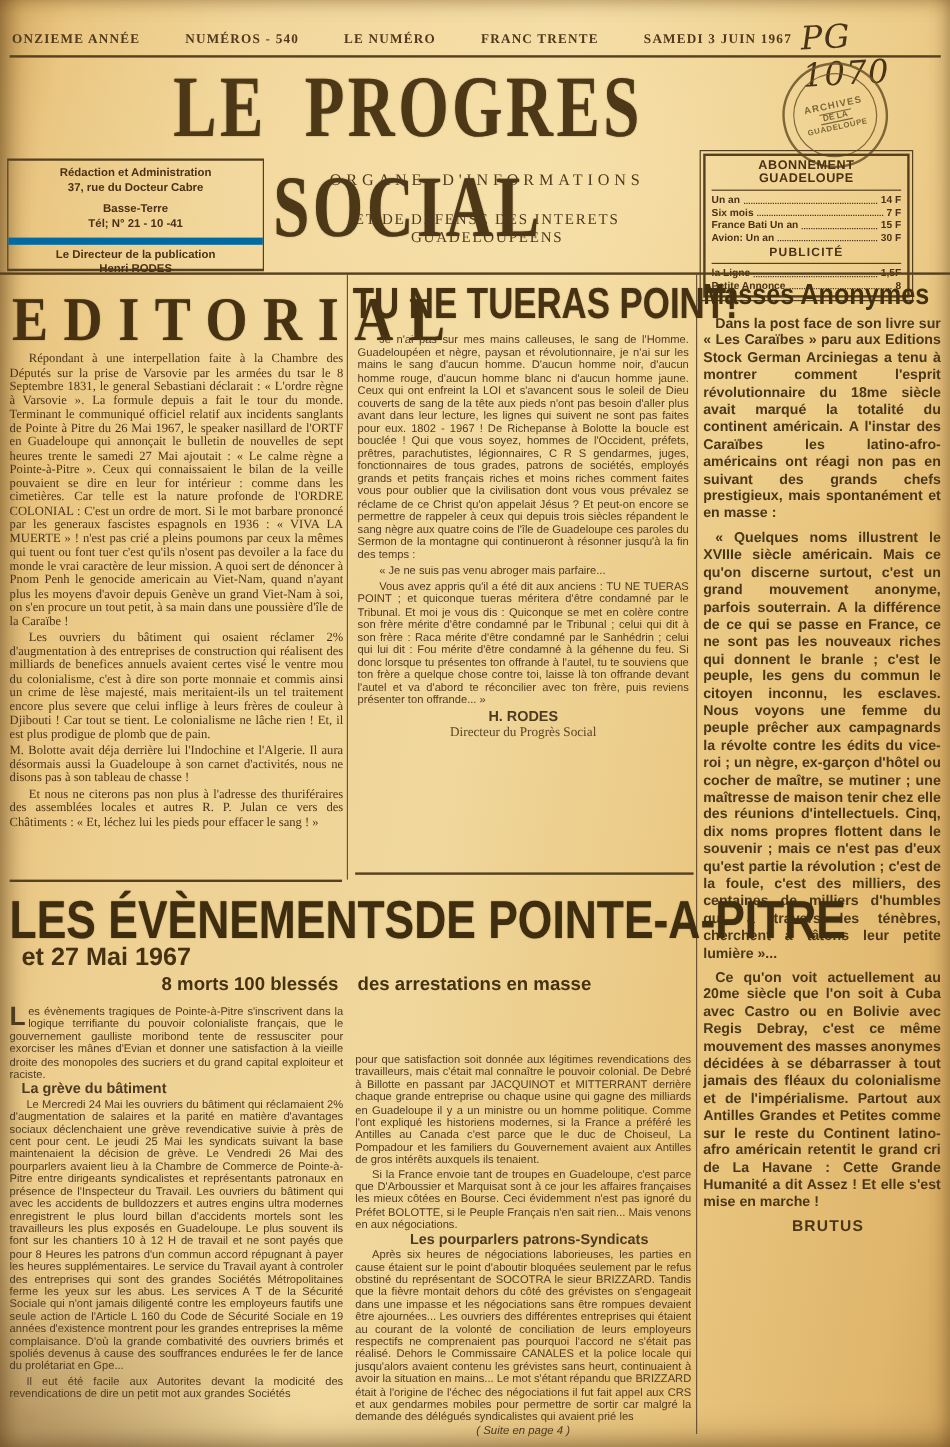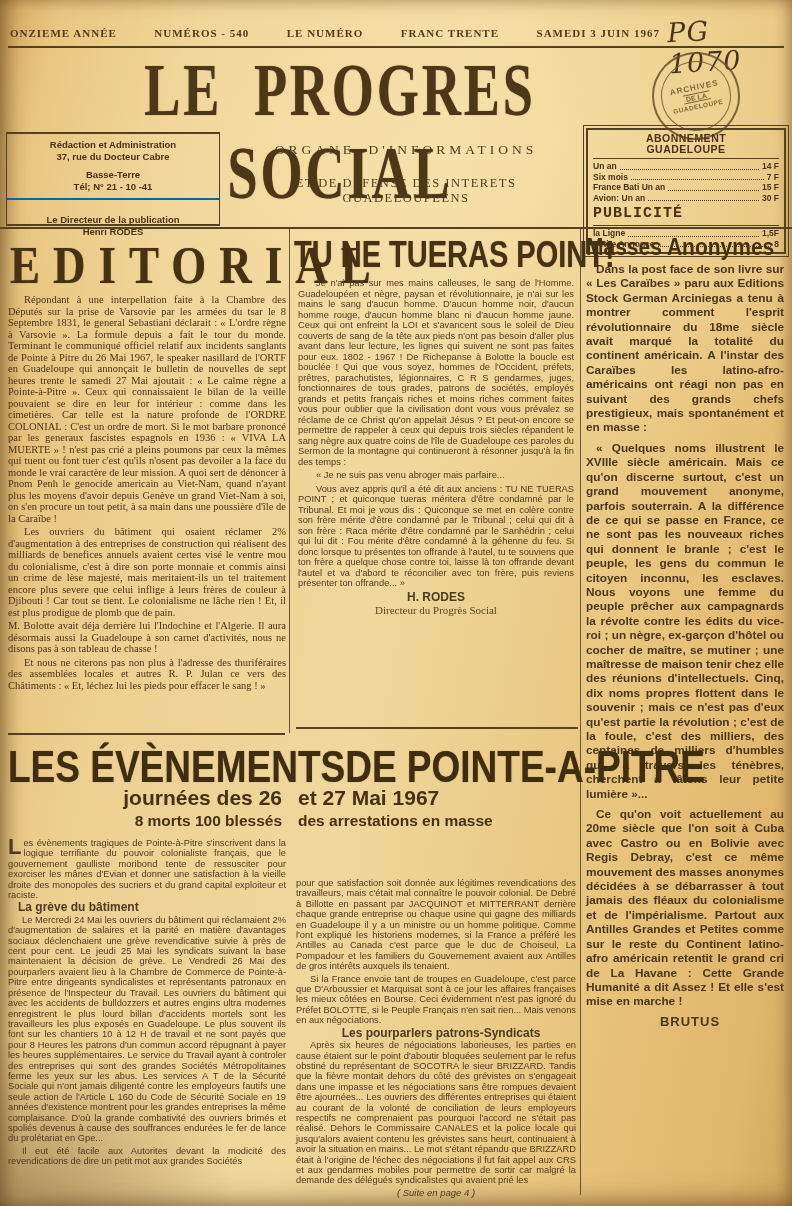--- a/index.html
+++ b/index.html
@@ -38,32 +38,32 @@
   .stamp span{font-family:"Liberation Sans",sans-serif;font-weight:bold;text-align:center;}
   .st1{font-size:8px;letter-spacing:1px;}
   .st2{font-size:7px;border-top:1px solid #6a5328;border-bottom:1px solid #6a5328;padding:0 3px;}
   .st3{font-size:6.5px;letter-spacing:.5px;}
 
   
   .adminbox{top:132px;left:6px;width:214px;height:94px;border-top:2px solid #55401f;border-bottom:2px solid #55401f;
     border-left:1px solid #55401f;border-right:1px solid #55401f;
     text-align:center;font-family:"Liberation Sans",sans-serif;font-size:9.5px;font-weight:bold;
     color:#4a3115;padding-top:5px;box-sizing:border-box;line-height:12px;}
-  .adminbox .sep{margin-top:5px;border-top:2px solid #0369a1;padding-top:14px;}
+  .adminbox .sep{margin-top:5px;border-top:6px solid #0369a1;padding-top:3px;}
   .organe{top:142px;left:232px;width:348px;text-align:center;color:#4e3a1d;}
   .organe .o1{font-size:13.5px;letter-spacing:4px;word-spacing:6px;}
   .organe .o2{font-size:12.5px;letter-spacing:1.5px;margin-top:18px;}
-  .abobox{top:128px;left:586px;width:200px;border:2px solid #55401f;outline:1px solid #55401f;outline-offset:2px;
+  .abobox{top:128px;left:586px;width:172px;border:2px solid #55401f;outline:1px solid #55401f;outline-offset:2px;
     font-family:"Liberation Sans",sans-serif;font-size:8.5px;font-weight:bold;color:#4a3115;
     padding:3px 5px 3px;box-sizing:border-box;}
   .abobox .ttl{text-align:center;font-size:10.5px;line-height:11px;letter-spacing:.5px;}
   .abobox .sec{border-top:1px solid #55401f;margin-top:3px;padding-top:2px;}
   .dotrow{display:flex;align-items:flex-end;line-height:10.5px;}
   .dotrow .dots{flex:1;border-bottom:1px dotted #4a3115;margin:0 3px 2px;}
-  .pubttl{text-align:left;font-size:15px;margin:2px 0 1px;letter-spacing:1px;font-family:Liberation Mono, monospace;}
+  .pubttl{text-align:center;font-size:10px;margin:2px 0 1px;letter-spacing:1px;}
 
   
   .ed-title{top:236px;left:10px;font-size:45px;font-weight:bold;letter-spacing:13px;color:#463212;
     transform:scaleY(1.15);transform-origin:left top;text-shadow:0 0 1px rgba(60,40,10,.5);}
   .ed-body{top:294px;left:8px;width:278px;font-size:10.5px;line-height:11.5px;text-align:justify;color:#4a3318;}
   .ed-body p{margin:0 0 2px;text-indent:16px;}
   .ed-body p.noind{text-indent:0;}
 
   
   .mid-title{top:234px;left:294px;width:286px;font-size:29px;font-weight:bold;color:#463212;
@@ -212,21 +212,20 @@
 </div>
 
 <div class="rule" style="top:733px;left:8px;width:277px;"></div>
 <div class="rule" style="top:727px;left:296px;width:282px;"></div>
 
 <div class="abs bh-row">
   <span class="bh">LES ÉVÈNEMENTS</span>
   <span class="bh">DE POINTE-A-PITRE</span>
 </div>
 <div class="abs sub-row">
-  <span class="s1">journées des 26</span>
   <span class="s2">et 27 Mai 1967</span>
 </div>
 <div class="abs deck-row">
   <span class="s1">8 morts 100 blessés</span>
   <span class="s2">des arrestations en masse</span>
 </div>
 
 <div class="abs b-col b-left">
   <p class="dropcap" style="text-indent:0;">Les évènements tragiques de Pointe-à-Pitre s'inscrivent dans la logique terrifiante du pouvoir colonialiste français, que le gouvernement gaulliste moribond tente de ressusciter pour exorciser les mânes d'Evian et donner une satisfaction à la vieille droite des monopoles des sucriers et du grand capital exploiteur et raciste.</p>
   <div class="subhead">La grève du bâtiment</div>

